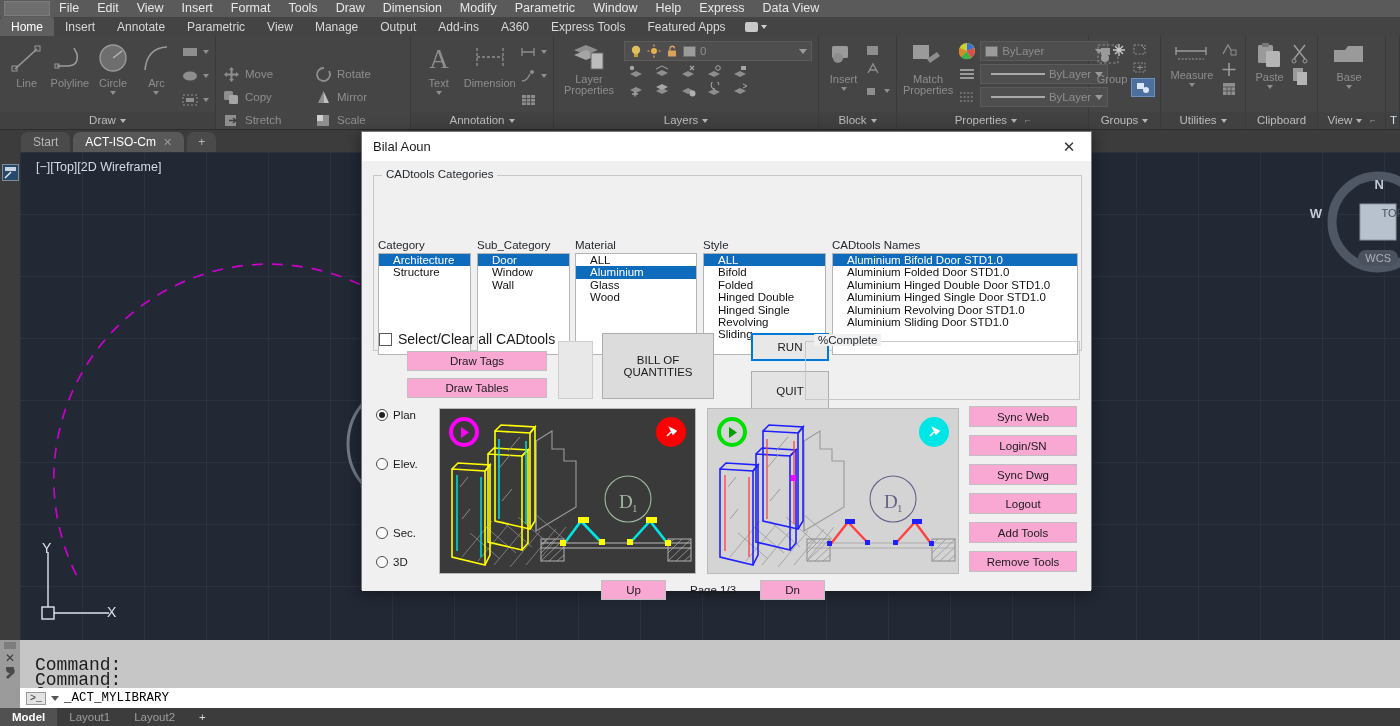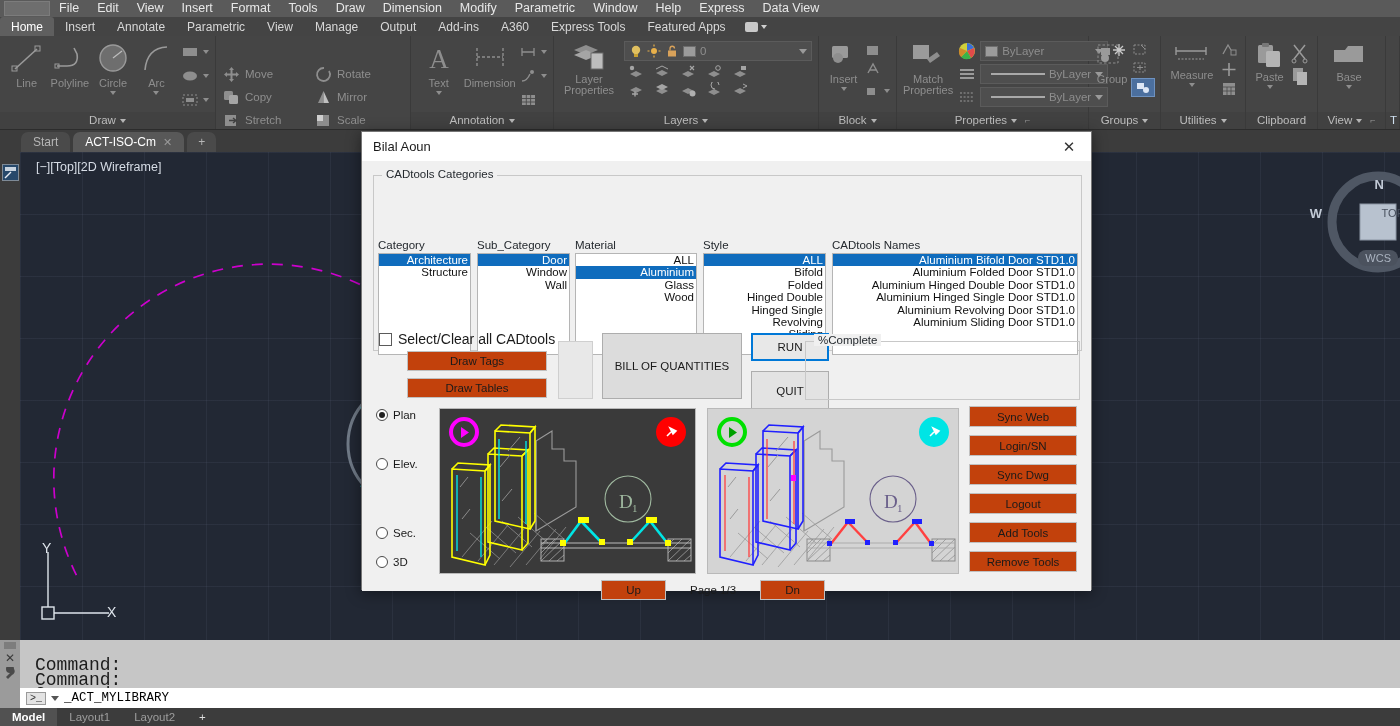--- a/index.html
+++ b/index.html
@@ -193,33 +193,33 @@
     position: absolute; top: -8px; left: 8px; background: #f0f0f0;
     padding: 0 4px; font-size: 11.5px; color: #24292e;
   }
 
   .listwrap { position: absolute; margin-top: 36px; }
   .listlabel { font-size: 11.5px; color: #24292e; margin-bottom: 2px; }
   .listbox {
     background: #ffffff; border: 1px solid #b5b5b5;
     overflow: hidden; font-size: 11.5px; color: #111;
   }
-  .listitem { padding: 0 2px; line-height: 12.4px; white-space: nowrap; text-align: right; }
+  .listitem { padding: 0 14px; line-height: 12.4px; white-space: nowrap; }
   .listitem.sel { background: #0f6cbd; color: #ffffff; }
 
   .cbrow { display: flex; align-items: center; gap: 6px; font-size: 14px; color: #1a1a1a; }
   .cbox { width: 13px; height: 13px; background: #fff; border: 1px solid #5a5a5a; }
 
   .btn {
     background: #e3e3e3; border: 1px solid #adadad;
     font-size: 11.5px; color: #1a1a1a;
     display: flex; align-items: center; justify-content: center;
     text-align: center;
   }
-  .btn.plain { background: #c2410c; border: 1px solid #c0c0c0; }
+  .btn.plain { background: #f9a8d4; border: 1px solid #c0c0c0; }
   .btn.accent { border: 2px solid #0078d7; background: #e8e8e8; }
 
   .radiorow { display: flex; align-items: center; gap: 5px; font-size: 11.5px; color: #1a1a1a; }
   .radio { width: 12px; height: 12px; border: 1.5px solid #4a4a4a; border-radius: 50%; background: #fff;
            display: flex; align-items: center; justify-content: center; }
   .radio .dot { width: 6px; height: 6px; border-radius: 50%; background: #222; }
 
   .preview { position: absolute; border: 1px solid #b9b9b9; overflow: hidden; }
   .badge {
     position: absolute; width: 30px; height: 30px; border-radius: 50%;
@@ -866,21 +866,21 @@
 
       <div class="btn plain" style="position:absolute;left:45px;top:190px;width:140px;height:20px;">
         <span>Draw Tags</span>
       </div>
       <div class="btn plain" style="position:absolute;left:45px;top:217px;width:140px;height:20px;">
         <span>Draw Tables</span>
       </div>
 
       <div style="position:absolute;left:196px;top:180px;width:35px;height:58px;background:#e8e8e8;border:1px solid #cfcfcf;"></div>
 
-      <div class="btn" style="position:absolute;left:240px;top:172px;width:140px;height:66px;background:#dcdcdc;">
+      <div class="btn" style="position:absolute;left:240px;top:172px;width:112px;height:66px;background:#dcdcdc;">
         <span>BILL OF QUANTITIES</span>
       </div>
 
       <div class="btn accent" style="position:absolute;left:389px;top:172px;width:78px;height:28px;">
         <span>RUN</span>
       </div>
       <div class="btn" style="position:absolute;left:389px;top:210px;width:78px;height:40px;">
         <span>QUIT</span>
       </div>
 

